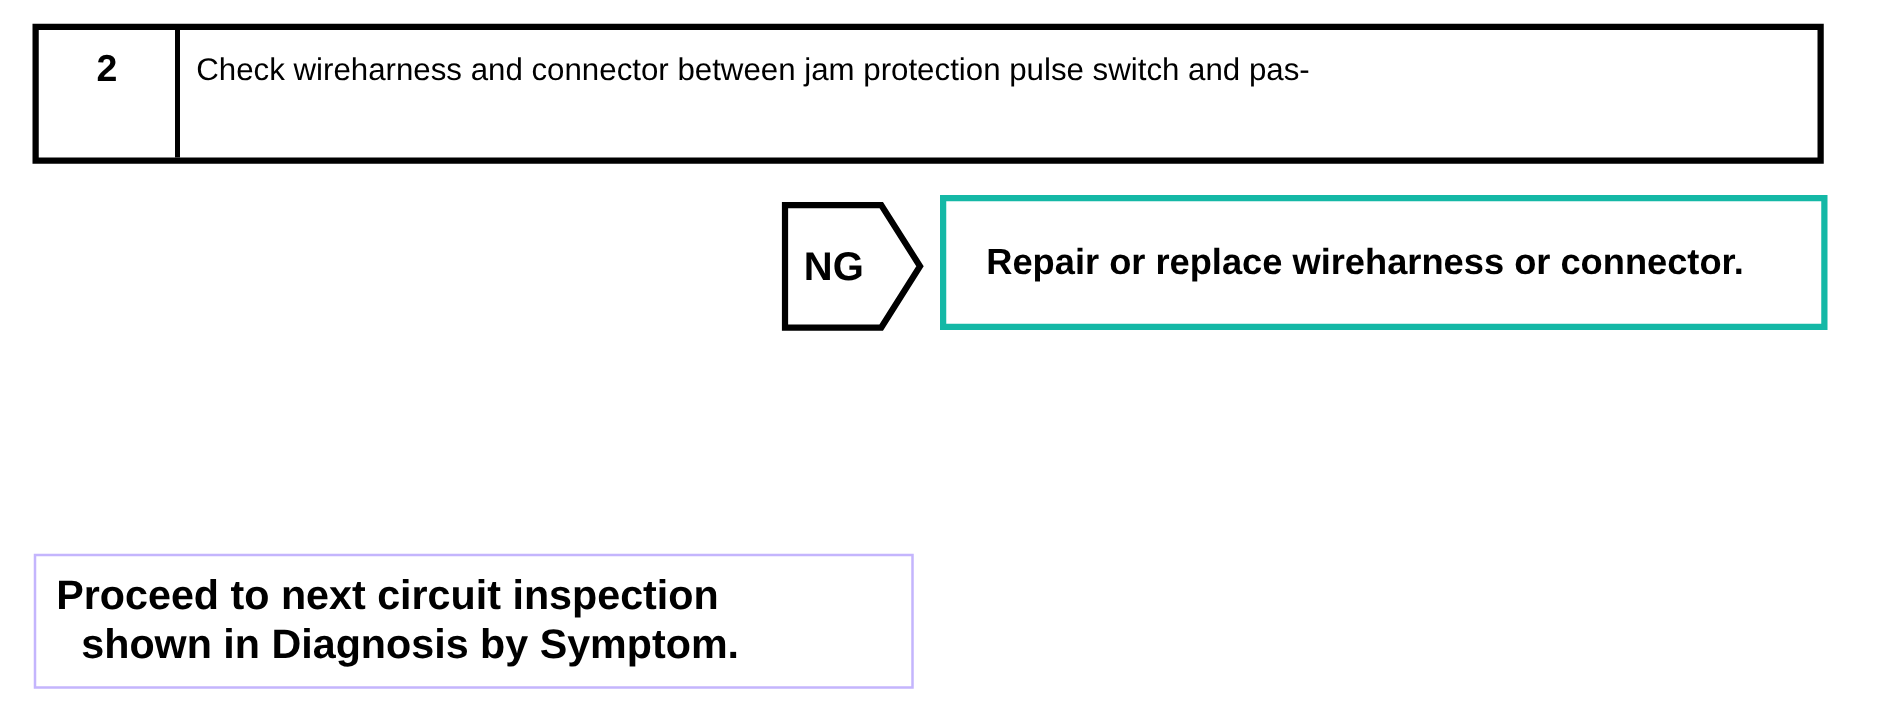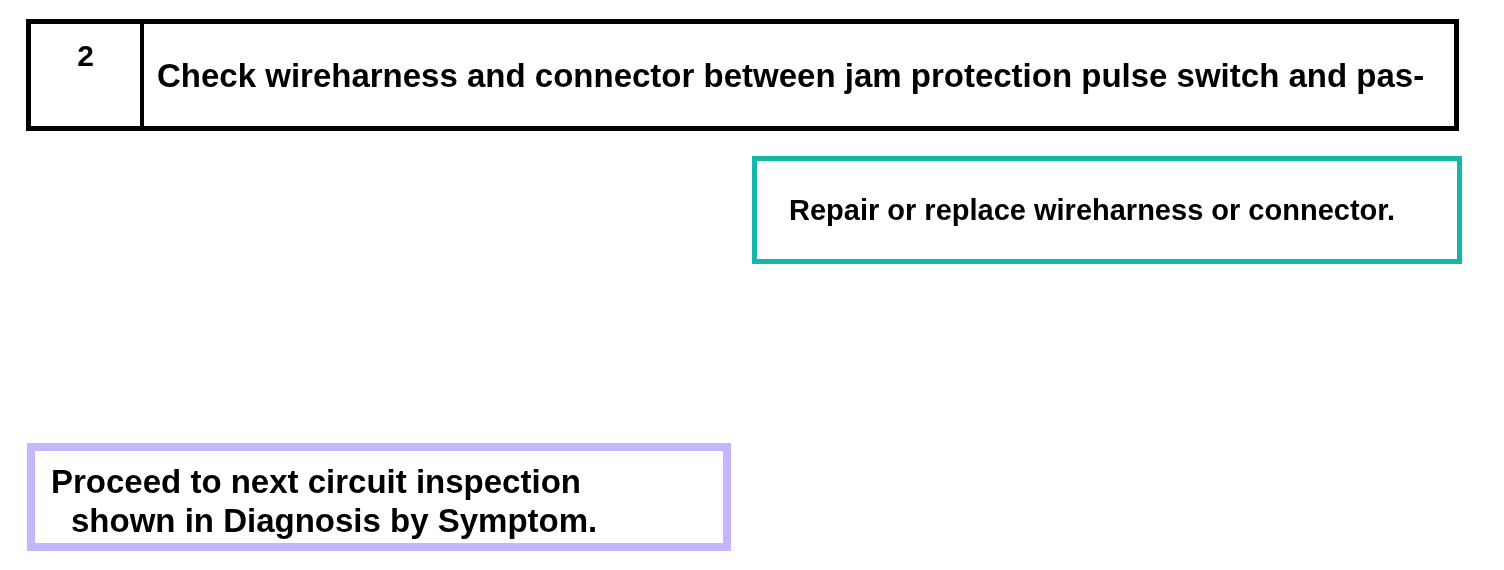--- a/index.html
+++ b/index.html
@@ -35,24 +35,23 @@
     border-right: 4px solid #000000;
     box-sizing: border-box;
     text-align: center;
     padding-top: 15px;
     font-size: 30px;
     font-weight: bold;
   }
   .step-instruction {
     flex: 1;
     padding: 14px 18px 0 13px;
-    font-size: 33px;
+    font-size: 25px;
     line-height: 37px;
-    font-weight: bold;
-    margin-top: 19px;
+    font-weight: normal;
   }
   .instruction-line { white-space: nowrap; }
 
   
   .connector {
     position: absolute;
   }
   .connector svg {
     display: block;
   }
@@ -85,21 +84,21 @@
     font-weight: bold;
     white-space: nowrap;
     background: #ffffff;
   }
   .ok-result-box {
     position: absolute;
     left: 27px;
     top: 443px;
     width: 704px;
     height: 108px;
-    border: 8px solid #c4b5fd;
+    border: 2px solid #c4b5fd;
     box-sizing: border-box;
     padding: 11px 10px 0 16px;
     font-size: 33px;
     line-height: 39px;
     font-weight: bold;
     background: #ffffff;
   }
   .ok-result-box .result-line-2 { margin-left: 20px; }
   .result-line { white-space: nowrap; }
 </style>
@@ -110,20 +109,26 @@
 
   <div class="step-box">
     <div class="step-number-cell">
       <span>2</span>
     </div>
     <div class="step-instruction">
       <div class="instruction-line">Check wireharness and connector between jam protection pulse switch and pas-</div>
     </div>
   </div>
 
+  <div class="connector ng-connector">
+    <svg width="115" height="104" viewBox="0 0 115 104">
+      <polygon points="3,3 80,3 111,52 80,101 3,101" fill="#ffffff" stroke="#000000" stroke-width="5" stroke-linejoin="miter"></polygon>
+    </svg>
+    <div class="connector-label">NG</div>
+  </div>
 
   <div class="ng-result-box">
     <span>Repair or replace wireharness or connector.</span>
   </div>
 
 
   <div class="ok-result-box">
     <div class="result-line result-line-1">Proceed to next circuit inspection</div>
     <div class="result-line result-line-2">shown in Diagnosis by Symptom.</div>
   </div>

